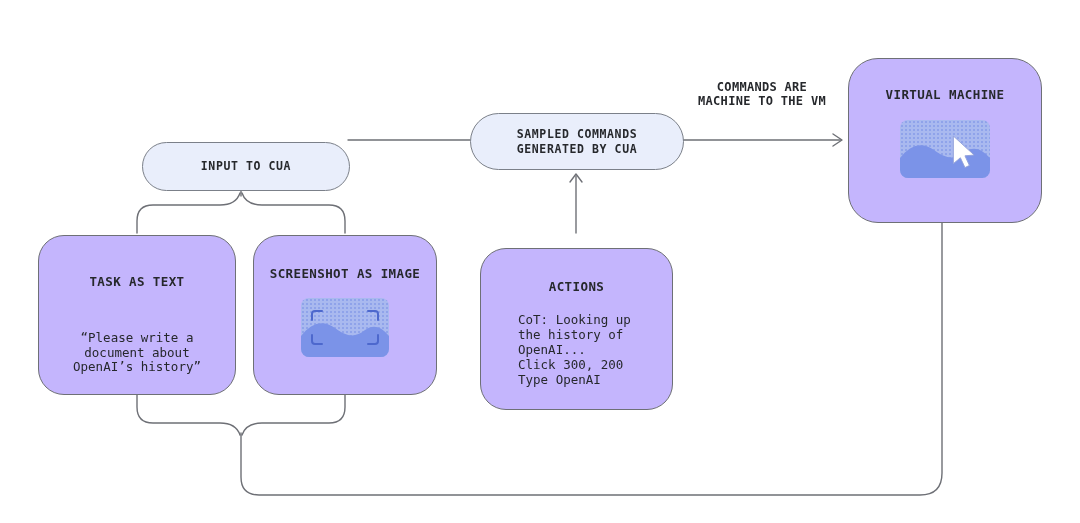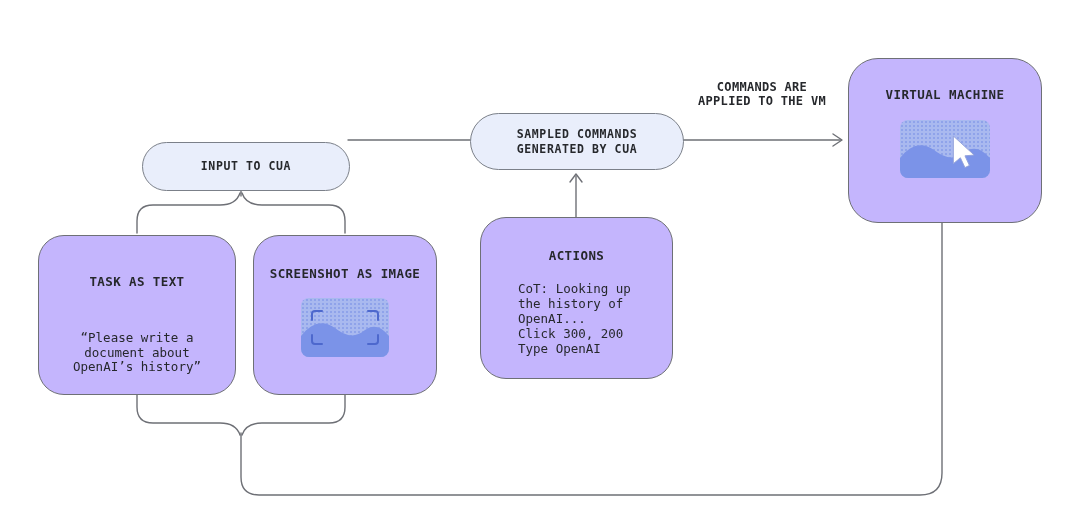--- a/index.html
+++ b/index.html
@@ -87,21 +87,21 @@
   <div class="pill abs" style="left:142px;top:117px;width:206px;height:47px;margin-top:25px;">
     <span>INPUT TO CUA</span>
   </div>
 
   <div class="pill abs" style="left:470px;top:113px;width:212px;height:55px;">
     <span class="preline">SAMPLED COMMANDS
 GENERATED BY CUA</span>
   </div>
 
   <div class="float-label abs preline" style="left:677px;top:80px;width:170px;">COMMANDS ARE
-APPLIED TO THE VM</div>
+MACHINE TO THE VM</div>
 
   <div class="card abs" style="left:848px;top:58px;width:194px;height:165px;border-radius:30px;">
     <div class="card-title" style="margin-top:28px;">VIRTUAL MACHINE</div>
     <div class="thumb" style="margin-top:18px;width:90px;height:58px;">
       <svg width="90" height="58" viewBox="0 0 90 58">
         <path d="M0 38 C10 25 22 21 34 30 C46 39 55 40 65 32 C73 26 81 28 90 38 L90 58 L0 58 Z" fill="var(--thumb-wave)"></path>
         <g transform="translate(52,16) scale(1.35)">
           <path d="M1 0 L1 20.5 L6.2 16.1 L9.6 23.4 L12.9 21.8 L9.6 14.7 L16.4 14.1 Z" fill="#ffffff" stroke="#93a2da" stroke-width="0.7"></path>
         </g>
       </svg>
@@ -123,21 +123,21 @@
         <g stroke="var(--thumb-bracket)" stroke-width="2" fill="none" stroke-linecap="round">
           <path d="M11 22 V16 Q11 13 14 13 H21"></path>
           <path d="M67 13 H74 Q77 13 77 16 V22"></path>
           <path d="M11 37 V43 Q11 46 14 46 H21"></path>
           <path d="M77 37 V43 Q77 46 74 46 H67"></path>
         </g>
       </svg>
     </div>
   </div>
 
-  <div class="card abs" style="left:480px;top:217px;width:193px;height:162px;">
+  <div class="card abs" style="left:480px;top:248px;width:193px;height:162px;">
     <div class="card-title" style="margin-top:30px;">ACTIONS</div>
     <div class="card-body preline" style="align-self:flex-start;margin-left:37px;margin-top:18px;text-align:left;line-height:15px;">CoT: Looking up
 the history of
 OpenAI...
 Click 300, 200
 Type OpenAI</div>
   </div>
 
 </div>
 

